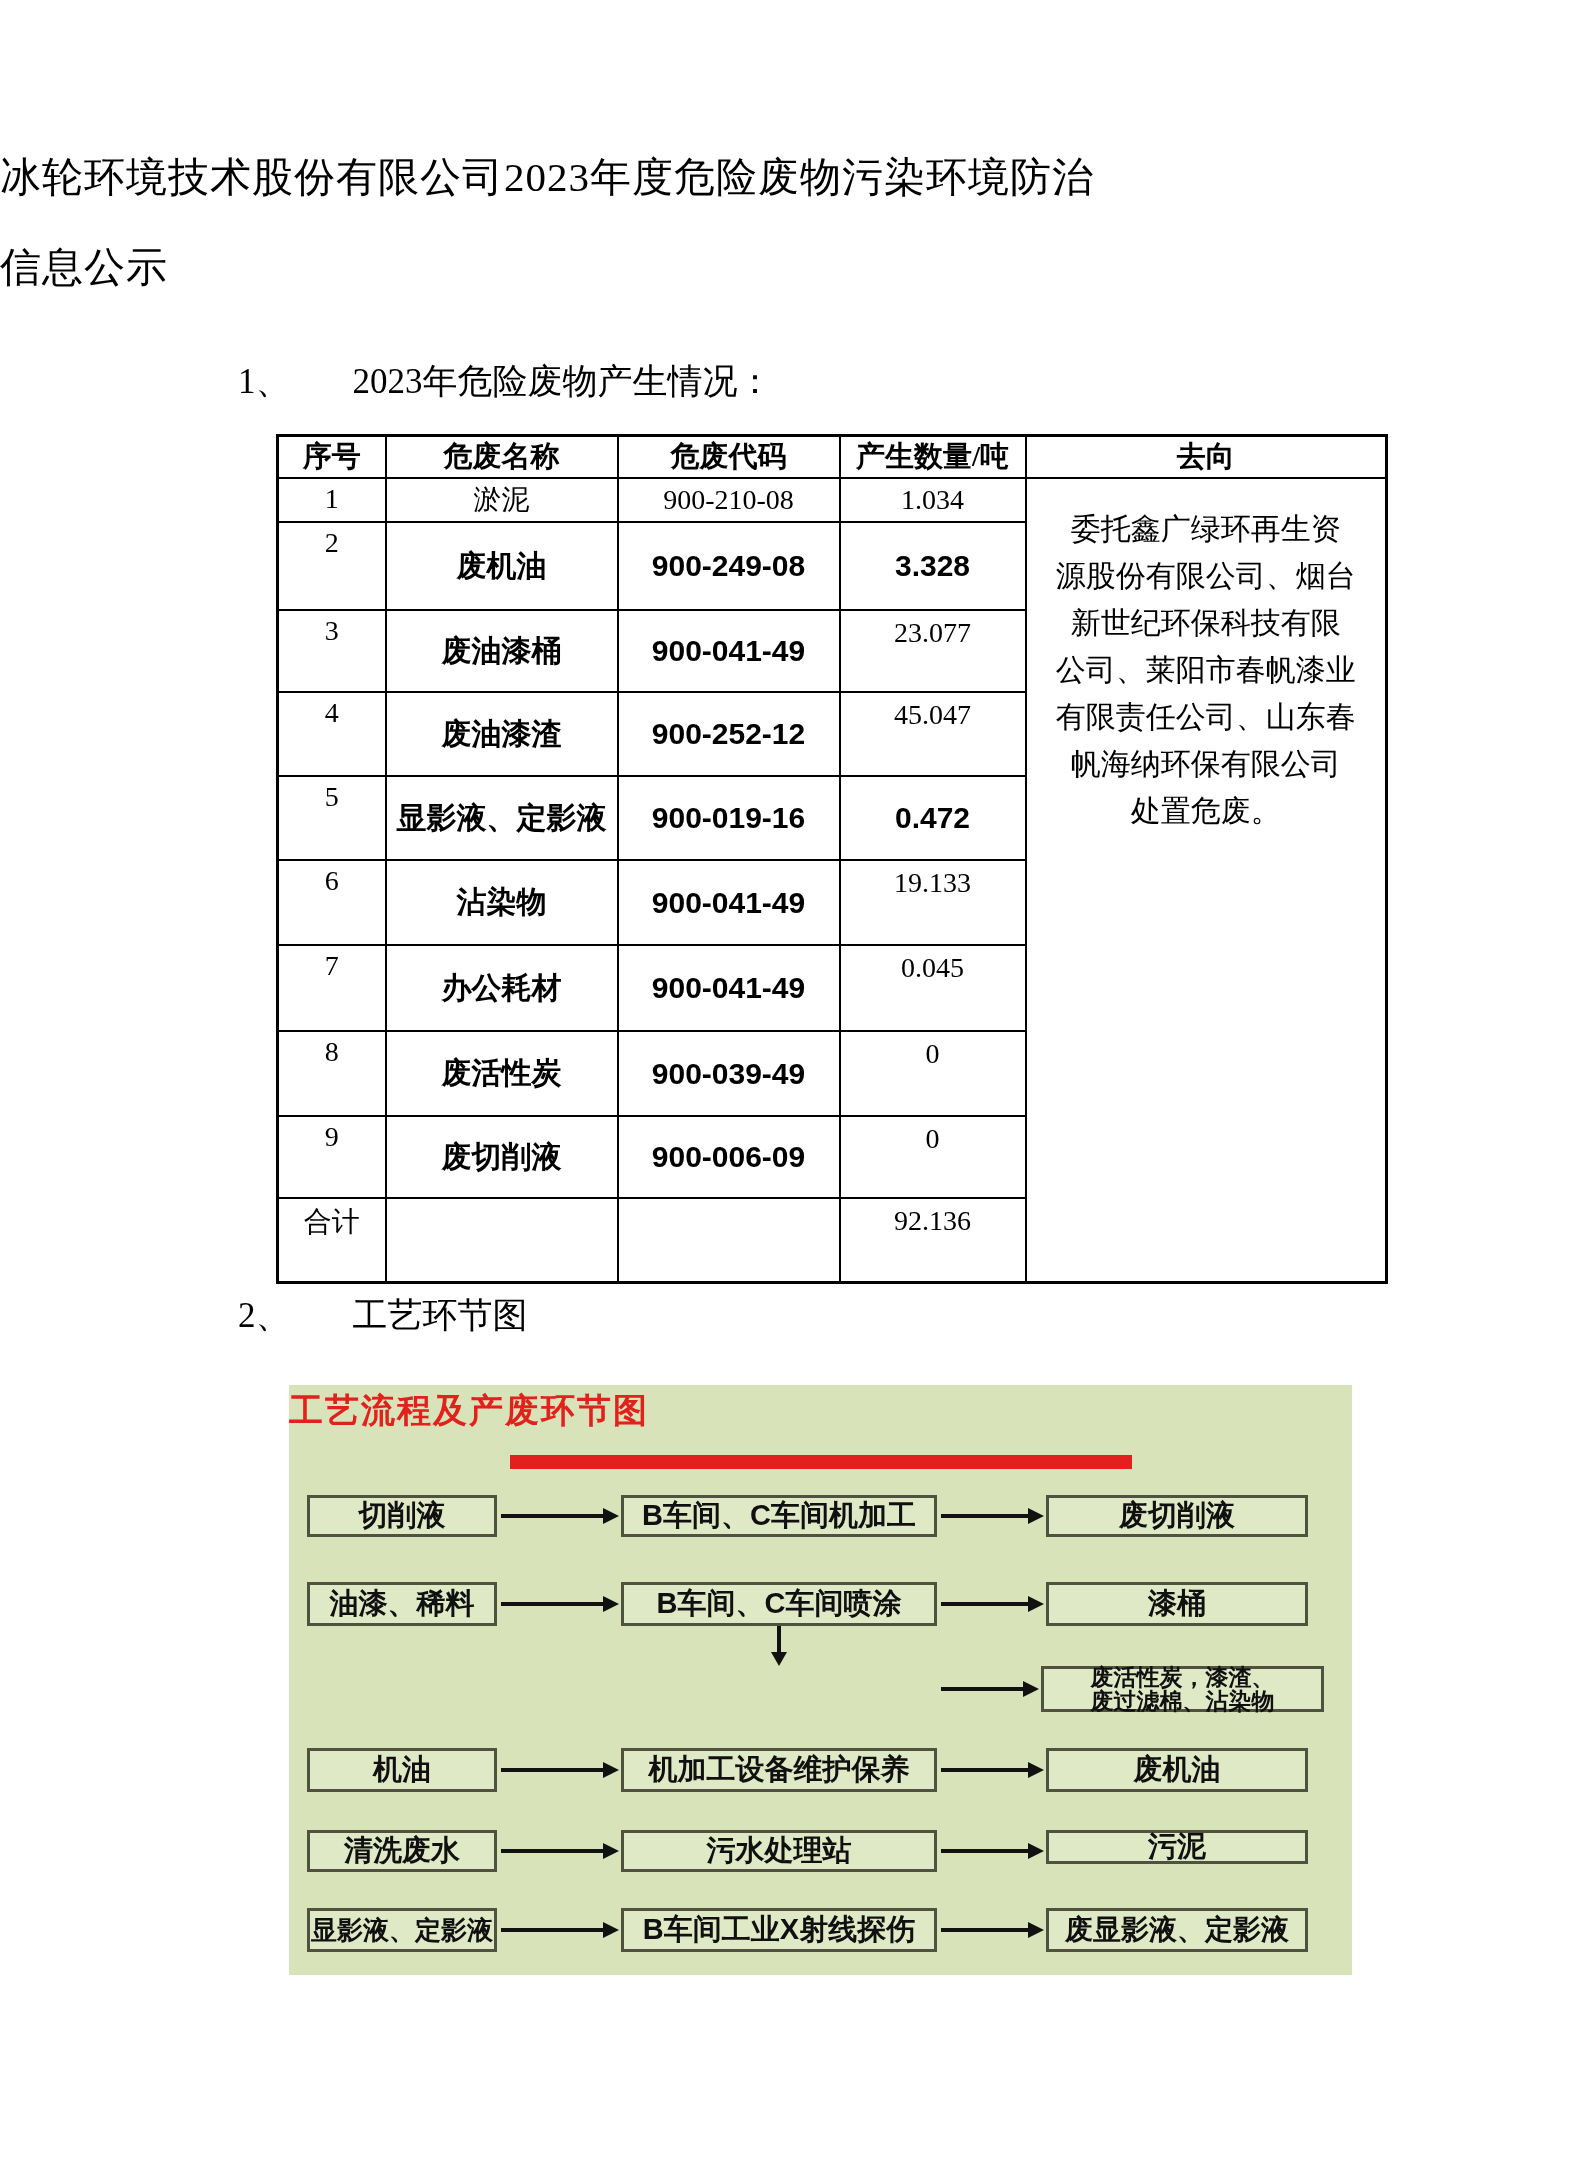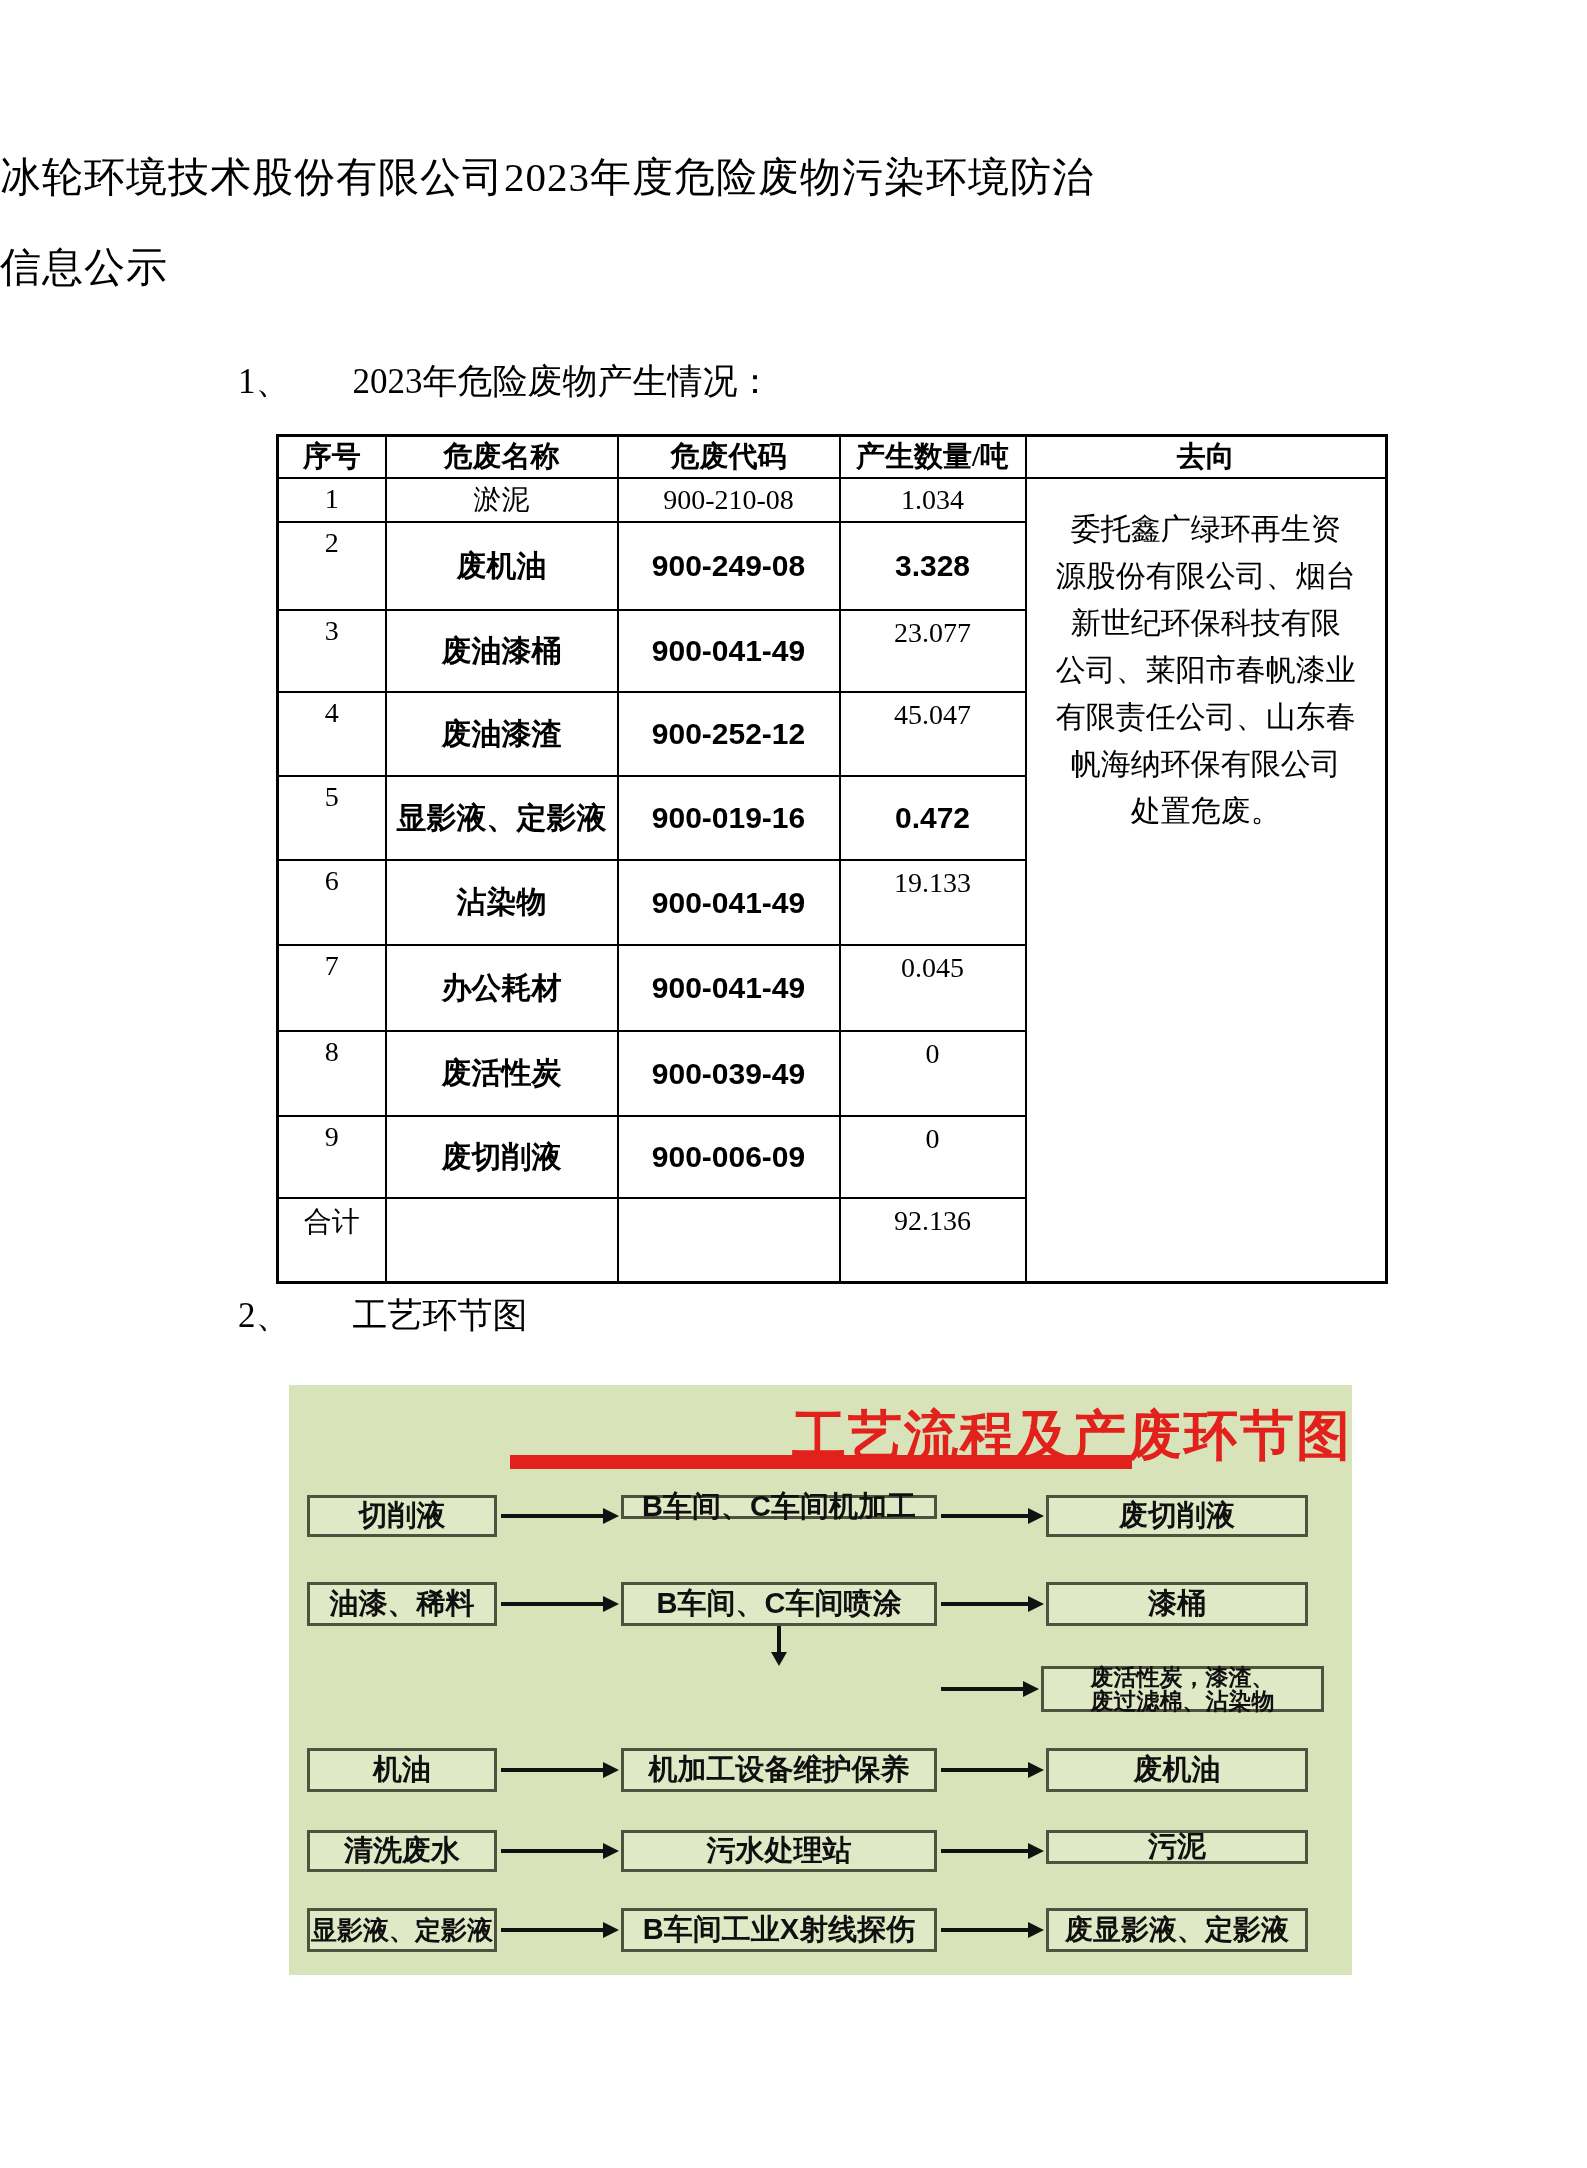--- a/index.html
+++ b/index.html
@@ -22,23 +22,23 @@
     border-collapse:collapse; table-layout:fixed; border:3px solid #000; }
   .wtable td { border:2px solid #000; text-align:center; padding:0; overflow:hidden; }
   .wtable td.h   { font-weight:bold; font-size:29px; }
   .wtable td.sn  { vertical-align:top; font-size:28px; padding-top:4px; }
   .wtable td.c-s { font-size:28px; }
   .wtable td.c-b { font-family:"Liberation Sans","DejaVu Sans",sans-serif; font-weight:bold; font-size:30px; }
   .wtable td.q-t { vertical-align:top; font-size:28px; padding-top:6px; }
   .wtable td.dest { vertical-align:top; font-size:30px; line-height:47px; padding-top:26px; }
   
   .flow { position:absolute; left:289px; top:1385px; width:1063px; height:590px; background:#d9e3ba; }
-  .flow-title { position:absolute; top:15px; left:0; width:100%; text-align:right;
+  .flow-title { position:absolute; top:3px; left:0; width:100%; text-align:left;
     font-family:"Liberation Sans","DejaVu Sans",sans-serif; font-weight:bold;
-    font-size:54px; color:#e2201c; letter-spacing:2px; }
+    font-size:34px; color:#e2201c; letter-spacing:2px; }
   .flow-bar { position:absolute; top:70px; left:50%; transform:translateX(-50%);
     width:622px; height:14px; background:#e2201c; }
   .fbox { position:absolute; box-sizing:border-box; background:#e0e9c6; border:3px solid #4e523e;
     display:flex; align-items:center; justify-content:center;
     font-family:"Liberation Sans","DejaVu Sans",sans-serif; font-weight:bold;
     font-size:29px; color:#101010; white-space:nowrap; }
   .fbox.small2 { flex-direction:column; font-size:23px; line-height:24px; }
   .col-src  { left:18px;  width:190px; height:44px; }
   .col-proc { left:332px; width:316px; height:44px; }
   .col-out  { left:757px; width:262px; height:44px; }
@@ -159,21 +159,21 @@
 
   <div class="flow">
     <div class="flow-title">工艺流程及产废环节图</div>
     <div class="flow-bar"></div>
 
     <div class="fbox col-src" style="top:110px;height:42px">切削液</div>
     <div class="harrow ar-l" style="top:123px">
         <span class="shaft"></span>
         <span class="head"></span>
       </div>
-    <div class="fbox col-proc" style="top:110px;height:24px">B车间、C车间机加工</div>
+    <div class="fbox col-proc" style="top:110px;height:42px">B车间、C车间机加工</div>
     <div class="harrow ar-r" style="top:123px">
         <span class="shaft"></span>
         <span class="head"></span>
       </div>
     <div class="fbox col-out" style="top:110px;height:42px">废切削液</div>
 
     <div class="fbox col-src" style="top:197px">油漆、稀料</div>
     <div class="harrow ar-l" style="top:211px">
         <span class="shaft"></span>
         <span class="head"></span>

